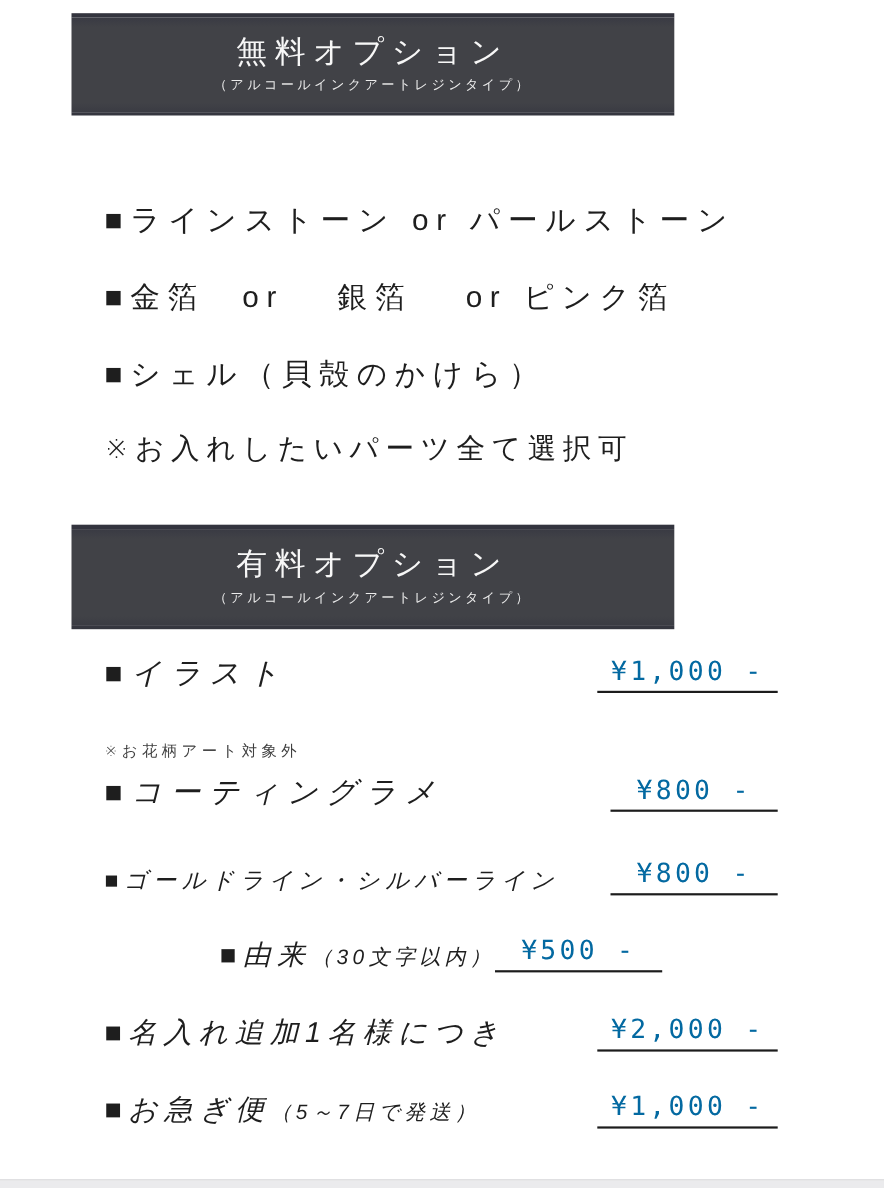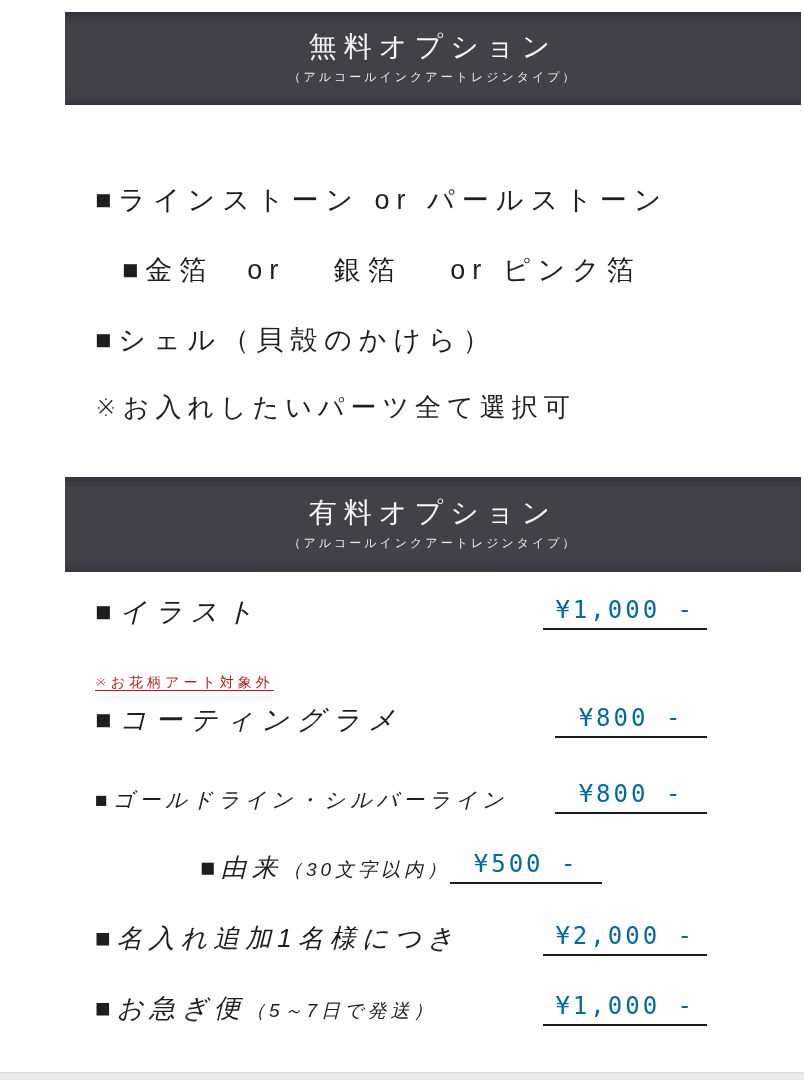--- a/index.html
+++ b/index.html
@@ -14,21 +14,21 @@
     background: #ffffff;
     overflow: hidden;
     font-family: "Liberation Sans", "DejaVu Sans", sans-serif;
     color: #1e1e1e;
   }
 
   
   .section-bar {
     position: absolute;
     left: 65px;
-    width: 736px;
+    width: 548px;
     box-sizing: border-box;
     background: linear-gradient(180deg, #393a43 0%, #414247 10%, #414247 90%, #3a3b43 100%);
     border-top: 4px solid #33343e;
     border-bottom: 3px solid #35363f;
     color: #f7f7f7;
     display: flex;
     flex-direction: column;
     align-items: center;
     justify-content: center;
     text-align: center;
@@ -53,21 +53,21 @@
   .free-item {
     position: absolute;
     left: 95px;
     font-size: 27px;
     font-weight: 300;
     letter-spacing: 7px;
     white-space: nowrap;
     color: #1e1e1e;
   }
   #free-item-0 { top: 182px; }
-  #free-item-1 { top: 252px; margin-left: 27px; }
+  #free-item-1 { top: 252px; }
   #free-item-2 { top: 322px; }
   #free-note   { top: 390px; font-size: 26px; letter-spacing: 6px; }
 
   
   .paid-row {
     position: absolute;
     left: 95px;
     width: 612px;
     display: flex;
     justify-content: space-between;
@@ -113,22 +113,21 @@
     left: 95px;
     font-size: 14px;
     font-weight: 300;
     letter-spacing: 5px;
     white-space: nowrap;
     color: #3a3a3a;
   }
   #illustration-note { top: 652px; }
   #illustration-note-red {
     top: 674px;
-    color: #b91c1c;
-    text-decoration: underline;
+    color: #404040;
     text-underline-offset: 3px;
     letter-spacing: 4px;
   }
 
   
   #bottom-strip {
     position: absolute;
     left: 0;
     right: 0;
     bottom: 0;

